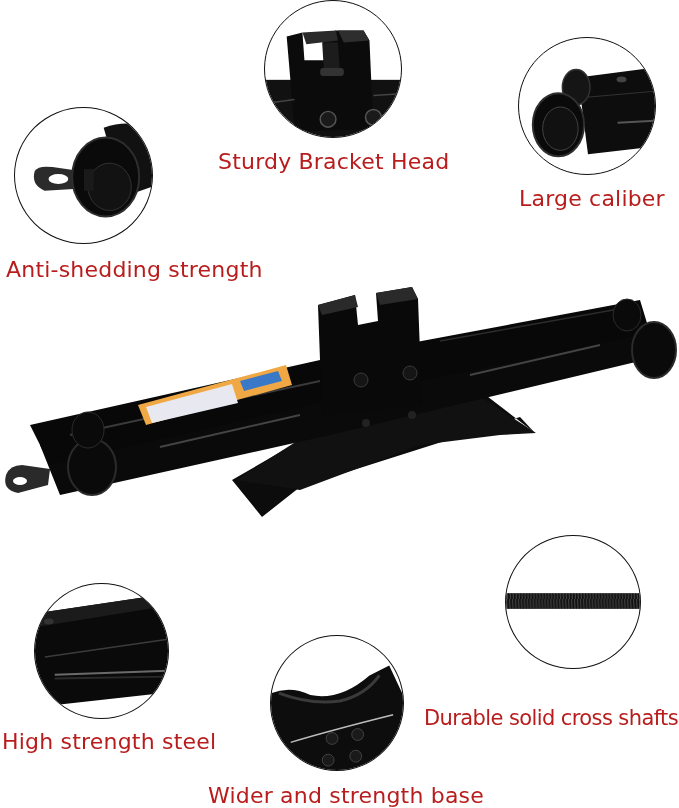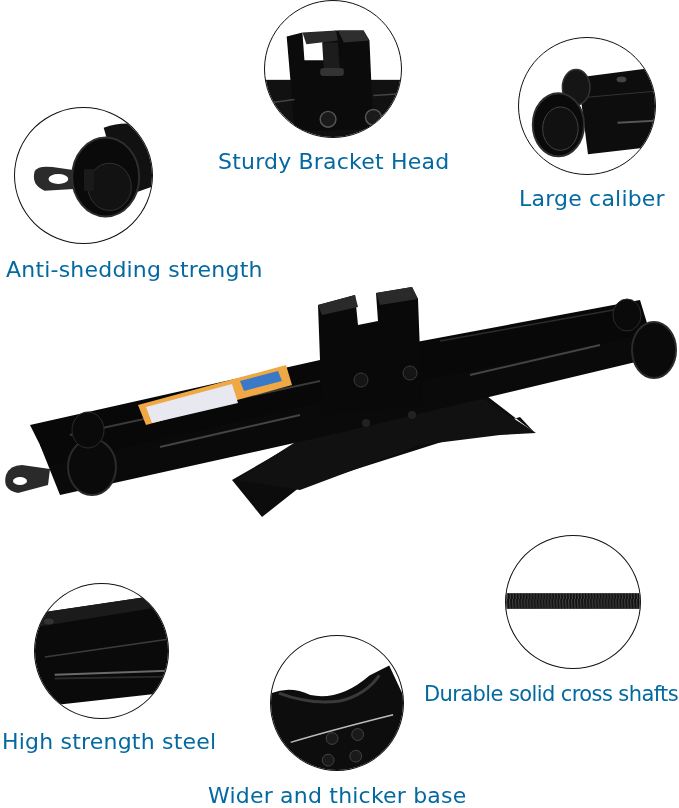--- a/index.html
+++ b/index.html
@@ -2,21 +2,21 @@
 <html><head>
 <meta charset="utf-8">
 <style>
   html, body { margin:0; padding:0; background:#ffffff; }
   body { width:679px; height:808px; position:relative; overflow:hidden;
          font-family:"DejaVu Sans", sans-serif; color:#1a1a1a; }
   .circle { position:absolute; border:1px solid #111; border-radius:50%;
             overflow:hidden; background:#fff; box-sizing:border-box; }
   .circle svg { width:100%; height:100%; display:block; }
   .label { position:absolute; white-space:nowrap; font-size:22px; line-height:1;
-           letter-spacing:0.2px; color:#0369a1; }
+           letter-spacing:0.2px; color:#b91c1c; }
   .label.narrow { font-size:21px; letter-spacing:-0.6px; }
   #jack { position:absolute; left:0; top:285px; width:679px; height:240px; }
 </style>
 </head>
 <body>
 
 <div class="circle" style="left:264px; top:0px; width:138px; height:138px;">
   <svg viewBox="0 0 138 138">
     <rect x="0" y="80" width="138" height="60" fill="#111"></rect>
     <path d="M22 36 L38 32 L40 60 L60 60 L58 34 L72 30 L100 30 L106 40 L110 130 L46 132 L30 130 Z" fill="#0b0b0b"></path>
@@ -107,26 +107,26 @@
   <svg viewBox="0 0 136 134">
     <defs>
       <pattern id="thread" width="3" height="16" patternUnits="userSpaceOnUse">
         <rect width="3" height="16" fill="#111"></rect>
         <line x1="0.5" y1="0" x2="1.5" y2="16" stroke="#555" stroke-width="0.8"></line>
       </pattern>
     </defs>
     <rect x="0" y="58" width="136" height="16" fill="url(#thread)"></rect>
   </svg>
 </div>
-<div class="label narrow" style="left:424px; top:684px;">Durable solid cross shafts</div>
+<div class="label narrow" style="left:424px; top:708px;">Durable solid cross shafts</div>
 
 <div class="circle" style="left:270px; top:635px; width:134px; height:136px;">
   <svg viewBox="0 0 134 136">
     <path d="M0 58 Q20 50 40 60 Q70 66 100 40 L120 30 L134 60 L134 136 L0 136 Z" fill="#0d0d0d"></path>
     <path d="M8 58 Q40 70 70 66 Q96 60 110 40" fill="none" stroke="#3a3a3a" stroke-width="3"></path>
     <path d="M20 108 Q60 96 124 80" fill="none" stroke="#bbbbbb" stroke-width="1.5"></path>
     <circle cx="62" cy="104" r="6" fill="#1a1a1a" stroke="#444"></circle>
     <circle cx="88" cy="100" r="6" fill="#1a1a1a" stroke="#444"></circle>
     <circle cx="58" cy="126" r="6" fill="#1a1a1a" stroke="#444"></circle>
     <circle cx="86" cy="122" r="6" fill="#1a1a1a" stroke="#444"></circle>
   </svg>
 </div>
-<div class="label" style="left:208px; top:785px;">Wider and thicker base</div>
+<div class="label" style="left:208px; top:785px;">Wider and strength base</div>
 
 </body></html>

